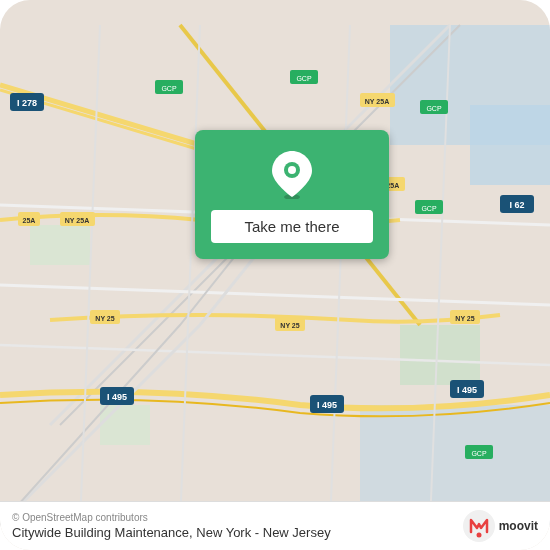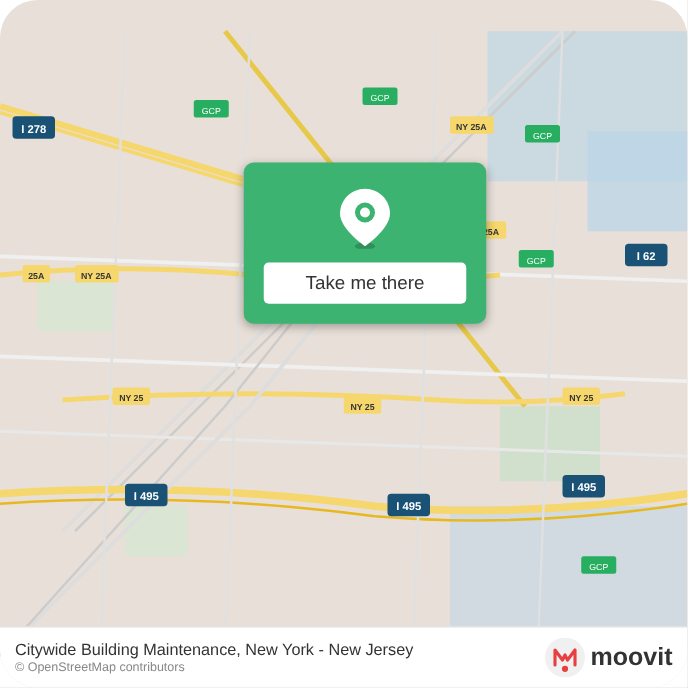--- a/index.html
+++ b/index.html
@@ -112,21 +112,21 @@
       align-items: center;
       gap: 4px;
     }
 
     #moovit-icon {
       width: 32px;
       height: 32px;
     }
 
     #moovit-text {
-      font-size: 20px;
+      font-size: 12px;
       font-weight: bold;
       color: #333;
     }
   </style>
 </head>
 <body>
 
 <div id="map-container">
   <div id="map-bg"></div>
 
@@ -227,22 +227,22 @@
         <path d="M 22 2 C 11 2 2 11 2 22 C 2 34 22 48 22 48 C 22 48 42 34 42 22 C 42 11 33 2 22 2 Z" fill="white"></path>
         <circle cx="22" cy="21" r="8" fill="#3cb371"></circle>
         <circle cx="22" cy="21" r="4" fill="white"></circle>
       </svg>
     </div>
     <button id="take-me-button">Take me there</button>
   </div>
 
   <div id="bottom-bar">
     <div id="bottom-left">
+      <span id="attribution">© OpenStreetMap contributors</span>
       <span id="location-name">Citywide Building Maintenance, New York - New Jersey</span>
-      <span id="attribution">© OpenStreetMap contributors</span>
     </div>
     <div id="moovit-logo">
       <svg id="moovit-icon" width="32" height="32" viewBox="0 0 32 32">
         <circle cx="16" cy="16" r="16" fill="#f0f0f0"></circle>
 
         <path d="M 8 22 L 8 10 L 14 18 L 16 14 L 18 18 L 24 10 L 24 22" fill="none" stroke="#e84040" stroke-width="2.5" stroke-linecap="round" stroke-linejoin="round"></path>
         <circle cx="16" cy="25" r="2.5" fill="#e84040"></circle>
       </svg>
       <span id="moovit-text">moovit</span>
     </div>

